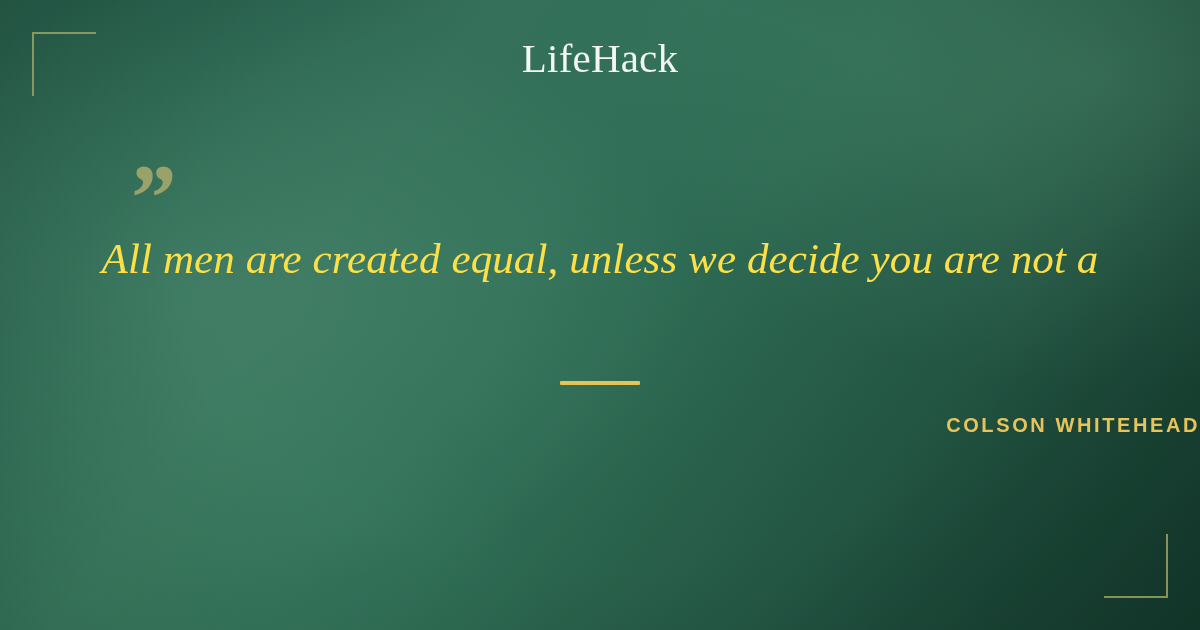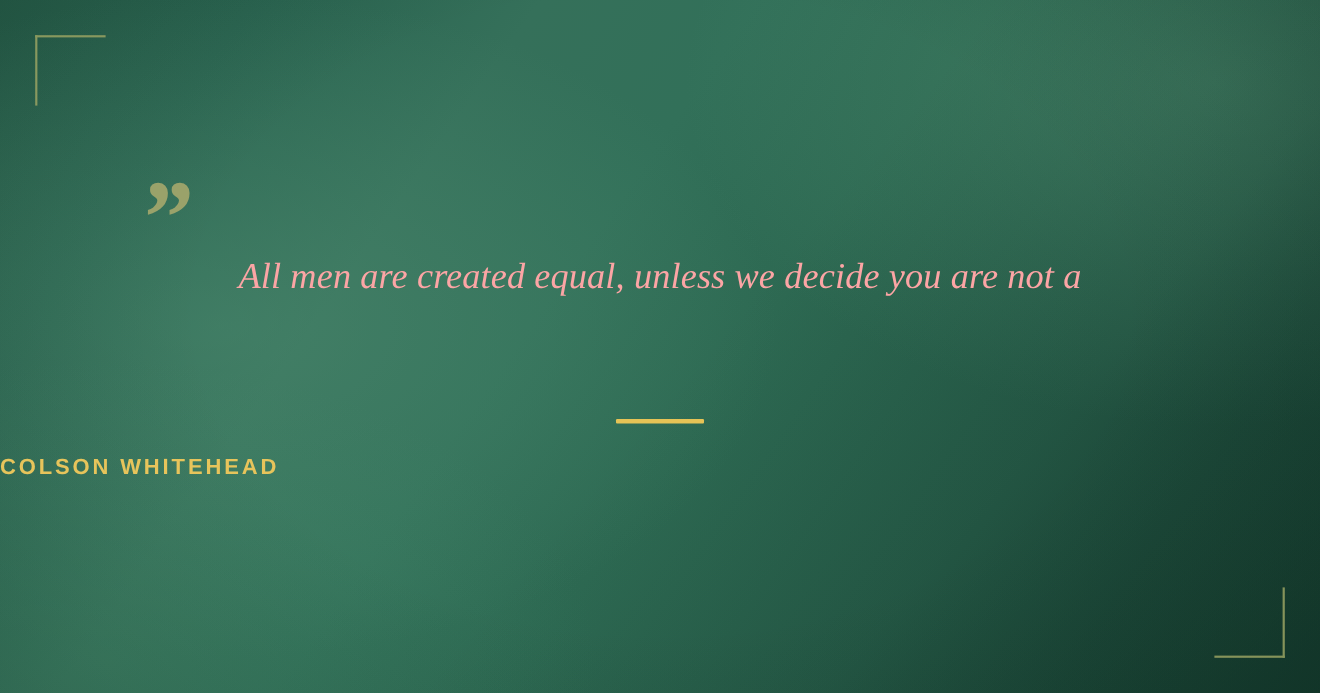--- a/index.html
+++ b/index.html
@@ -133,23 +133,23 @@
   .quote-block {
     position: absolute;
     left: 100px;
     top: 232px;
     width: 1000px;
     text-align: center;
   }
   .quote-text {
     font-family: "Liberation Serif", "DejaVu Serif", serif;
     font-style: italic;
-    font-size: 33px;
+    font-size: 43px;
     line-height: 1.26;
-    color: #fca5a5;
+    color: #fde047;
     margin: 0;
     letter-spacing: 0.1px;
   }
 
   
   .divider-wrap {
     position: absolute;
     left: 0;
     top: 381px;
     width: 1200px;
@@ -162,21 +162,21 @@
     background: #e6c356;
     border-radius: 1px;
   }
 
   
   .author {
     position: absolute;
     left: 0;
     top: 413px;
     width: 1200px;
-    text-align: left;
+    text-align: right;
     font-family: "Liberation Sans", sans-serif;
     font-size: 20px;
     font-weight: 700;
     letter-spacing: 2.6px;
     color: #e7c45b;
     text-transform: uppercase;
     line-height: 1.2;
   }
 </style>
 </head>
@@ -187,20 +187,21 @@
   <div class="bg-base"></div>
   <div class="bg-sheen-a"></div>
   <div class="bg-sheen-b"></div>
   <div class="bg-sheen-c"></div>
   <div class="bg-corner-dark"></div>
   <div class="bg-vignette"></div>
 
   <div class="bracket bracket-tl"></div>
   <div class="bracket bracket-br"></div>
 
+  <div class="logo">LifeHack</div>
 
   <div class="quote-mark">”</div>
 
   <div class="quote-block">
     <p class="quote-text">All men are created equal, unless we decide you are not a</p>
   </div>
 
   <div class="divider-wrap">
     <div class="divider"></div>
   </div>

